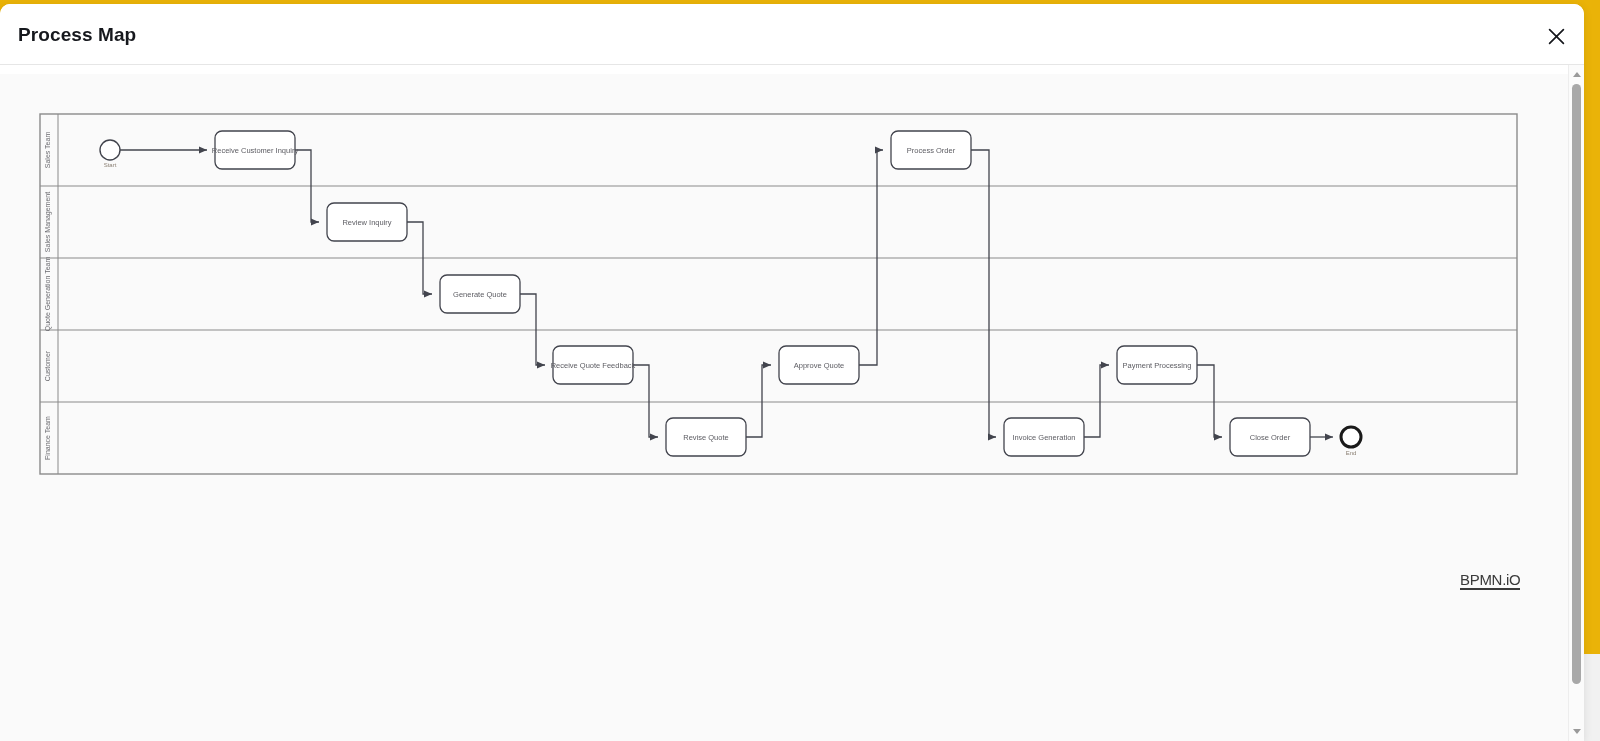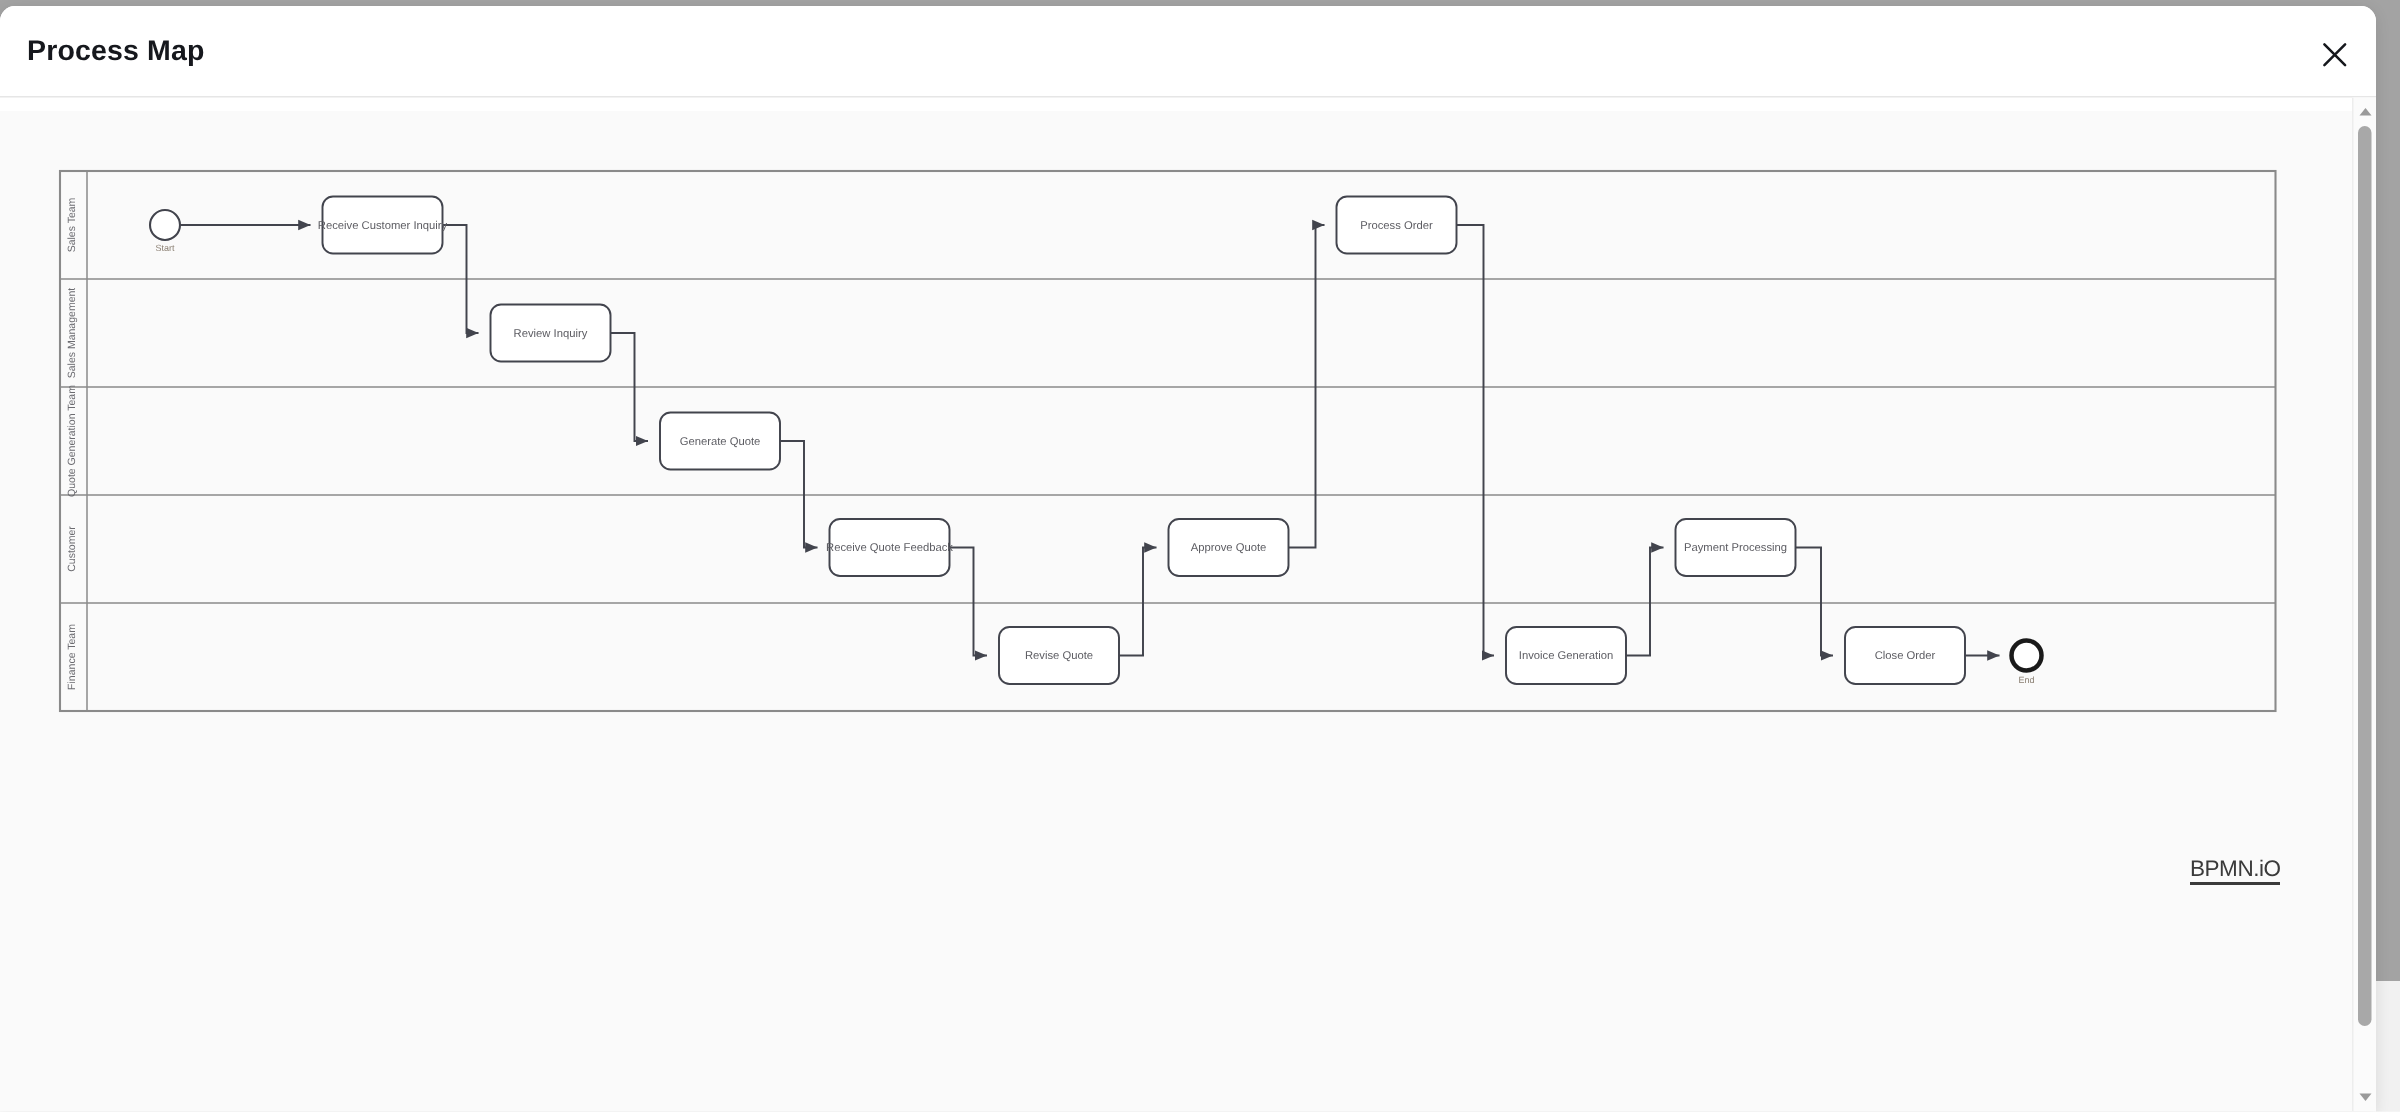--- a/index.html
+++ b/index.html
@@ -6,21 +6,21 @@
   html, body {
     margin: 0; padding: 0;
     width: 1600px; height: 741px;
     overflow: hidden;
     font-family: "Liberation Sans", sans-serif;
     background: #f1f1f1;
   }
   #app {
     position: relative;
     width: 1600px; height: 654px;
-    background: #a3a3a3;
+    background: #eab308;
   }
   
   .modal {
     position: absolute;
     left: 0; top: 4px;
     width: 1584px; height: 737px;
     background: #ffffff;
     border-radius: 10px 10px 0 0;
     box-shadow: 0 2px 10px rgba(0,0,0,0.10);
     overflow: hidden;

